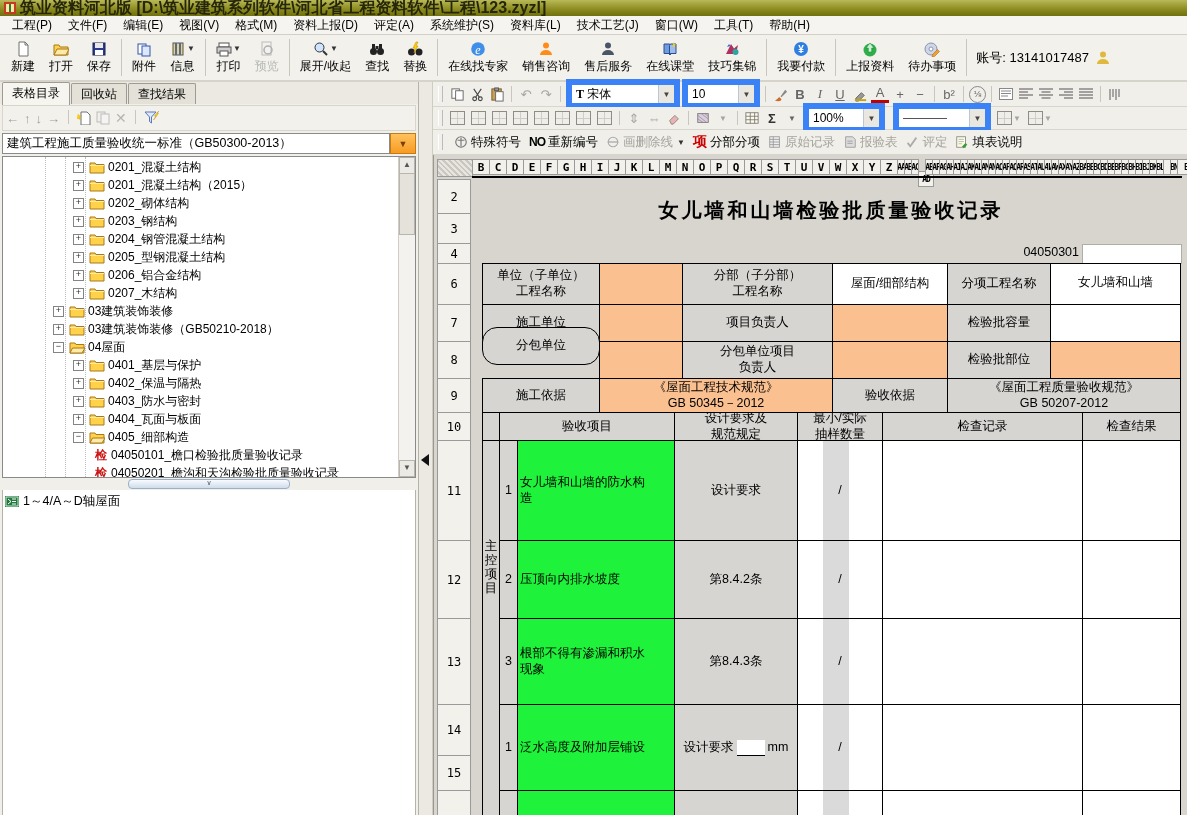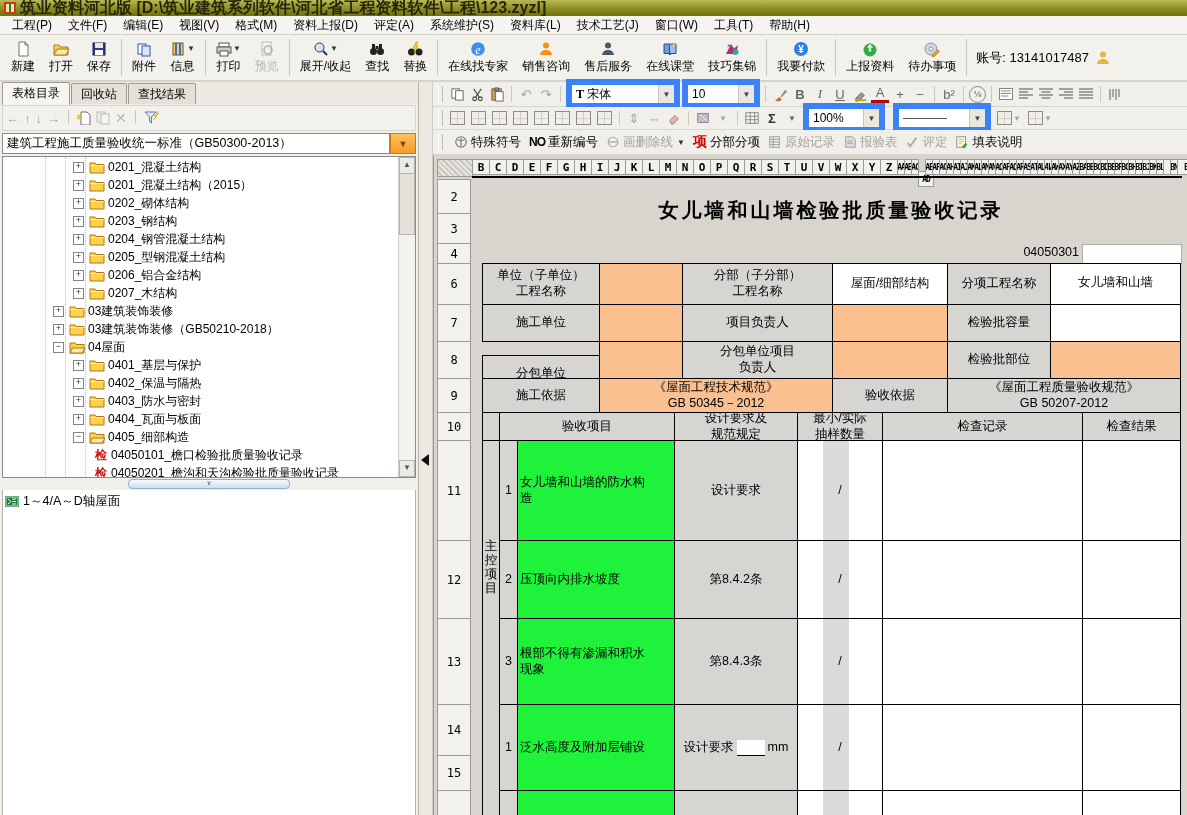--- a/index.html
+++ b/index.html
@@ -1108,21 +1108,21 @@
 工程名称</span></div>
         <div class="cell white ml" style="left: 398px; top: 108px; width: 116px; height: 42px;"><span>屋面/细部结构</span></div>
         <div class="cell lbl ml" style="left: 513px; top: 108px; width: 104px; height: 42px;"><span>分项工程名称</span></div>
         <div class="cell white ml" style="left: 616px; top: 108px; width: 131px; height: 42px; font-family: Liberation Mono, monospace;"><span>女儿墙和山墙</span></div>
         <div class="cell lbl ml" style="left: 48px; top: 149px; width: 118px; height: 38px;"><span>施工单位</span></div>
         <div class="cell orange ml" style="left: 165px; top: 149px; width: 84px; height: 38px;"></div>
         <div class="cell lbl ml" style="left: 248px; top: 149px; width: 151px; height: 38px;"><span>项目负责人</span></div>
         <div class="cell orange ml" style="left: 398px; top: 149px; width: 116px; height: 38px;"></div>
         <div class="cell lbl ml" style="left: 513px; top: 149px; width: 104px; height: 38px;"><span>检验批容量</span></div>
         <div class="cell white ml" style="left: 616px; top: 149px; width: 131px; height: 38px;"></div>
-        <div class="cell lbl ml" style="left: 48px; top: 200px; width: 118px; height: 38px;"><span>分包单位</span></div>
+        <div class="cell lbl ml" style="left: 48px; top: 172px; width: 118px; height: 38px; border-radius: 15px;"><span>分包单位</span></div>
         <div class="cell orange ml" style="left: 165px; top: 186px; width: 84px; height: 38px;"></div>
         <div class="cell lbl ml" style="left: 248px; top: 186px; width: 151px; height: 38px;"><span>分包单位项目
 负责人</span></div>
         <div class="cell orange ml" style="left: 398px; top: 186px; width: 116px; height: 38px;"></div>
         <div class="cell lbl ml" style="left: 513px; top: 186px; width: 104px; height: 38px;"><span>检验批部位</span></div>
         <div class="cell orange ml" style="left: 616px; top: 186px; width: 131px; height: 38px;"></div>
         <div class="cell lbl ml" style="left: 48px; top: 223px; width: 118px; height: 35px;"><span>施工依据</span></div>
         <div class="cell orange ml" style="left: 165px; top: 223px; width: 234px; height: 35px;"><span>《屋面工程技术规范》
 GB 50345－2012</span></div>
         <div class="cell lbl ml" style="left: 398px; top: 223px; width: 116px; height: 35px;"><span>验收依据</span></div>

